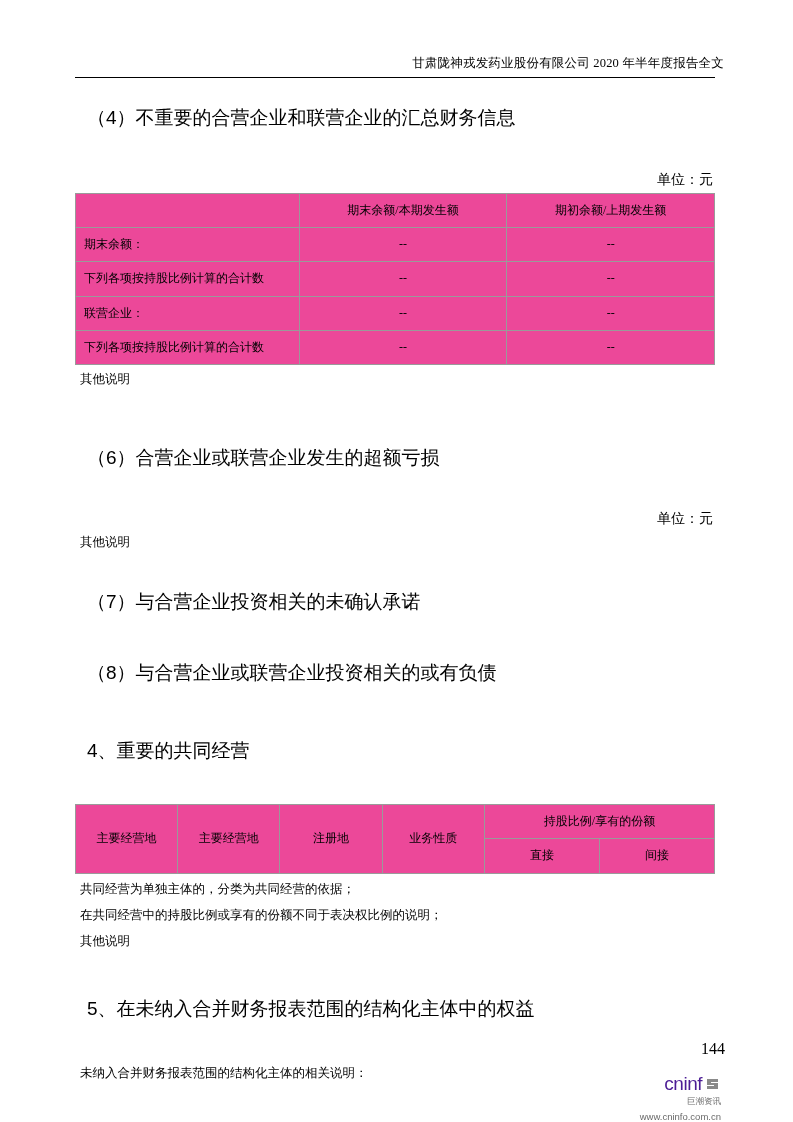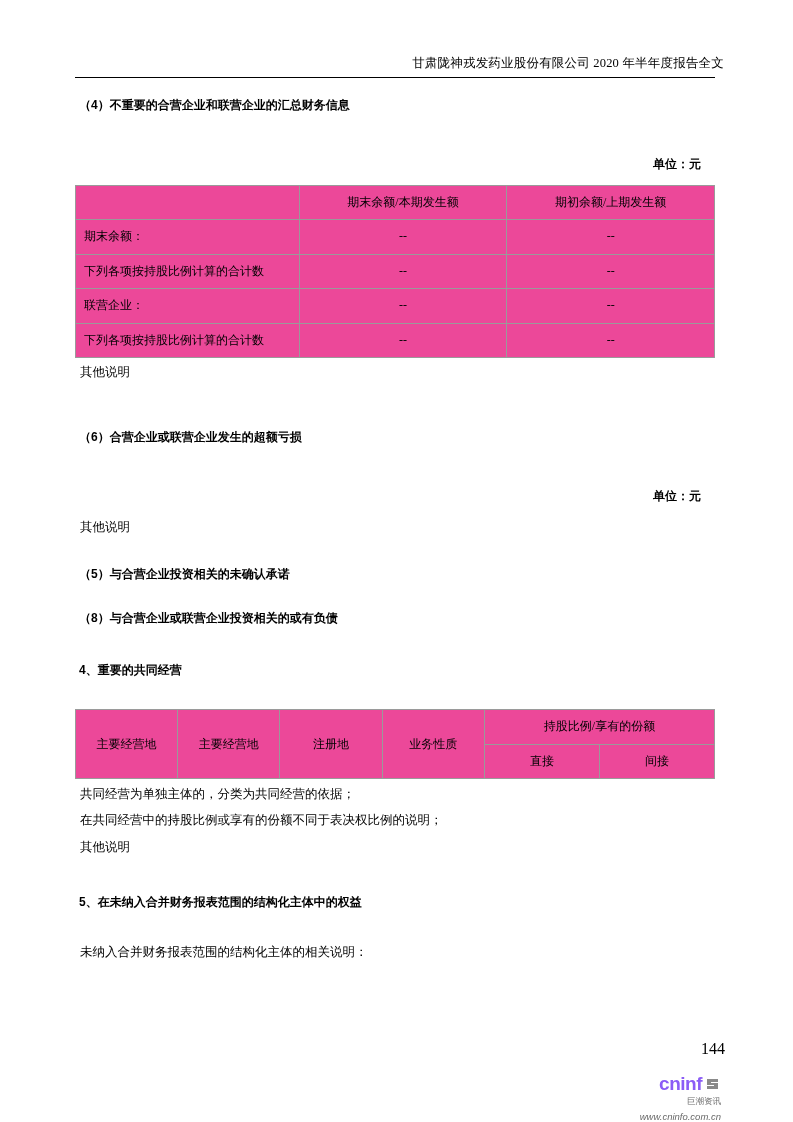--- a/index.html
+++ b/index.html
@@ -38,36 +38,35 @@
   .header-rule {
     position: absolute;
     left: 75px;
     top: 77px;
     width: 640px;
     height: 0;
     border-top: 1.2px solid #000;
   }
   .h-sub {
     font-family: "Liberation Sans", "DejaVu Sans", sans-serif;
-    font-weight: bold;
-    font-size: 12px;
-    margin: 4px;
+    font-weight: normal;
+    font-size: 19px;
+    margin: 12px;
     line-height: 1.5;
   }
   .para {
     font-size: 12.5px;
     line-height: 1.7;
     margin: 5px;
   }
   .unit {
-    font-size: 12px;
+    font-size: 14px;
     text-align: right;
-    margin: 12px;
+    margin: 0;
     padding-right: 2px;
-    font-weight: bold;
   }
   table {
     border-collapse: collapse;
     width: 100%;
     table-layout: fixed;
   }
   table td, table th {
     border: 1px solid #9a9a9a;
     font-size: 12px;
     font-weight: normal;
@@ -100,41 +99,40 @@
   }
   .logo-row {
     display: flex;
     align-items: center;
     justify-content: flex-end;
     gap: 3px;
   }
   .logo-text {
     font-family: "Liberation Sans", "DejaVu Sans", sans-serif;
     font-size: 19px;
-    font-weight: bold;
-    color: #8b5cf6;
+    font-weight: normal;
+    color: #4c1d95;
     letter-spacing: -0.5px;
   }
   .logo-mark {
     width: 16px;
     height: 16px;
     display: inline-block;
   }
   .logo-sub {
     font-size: 8.5px;
     color: #6a6a6a;
     font-family: "Liberation Sans", "DejaVu Sans", sans-serif;
     margin-top: 1px;
   }
   .logo-url {
     font-size: 9.5px;
     color: #6a6a6a;
     font-family: "Liberation Sans", "DejaVu Sans", sans-serif;
     margin-top: 3px;
-    font-style: italic;
   }
 </style>
 </head>
 <body>
 
 <div class="page">
 
   <div class="header">
     <span>甘肃陇神戎发药业股份有限公司 2020 年半年度报告全文</span>
   </div>
@@ -193,21 +191,21 @@
     <div class="spacer-18"></div>
     <h2 class="h-sub">（6）合营企业或联营企业发生的超额亏损</h2>
 
     <div class="spacer-26"></div>
     <p class="unit">单位：元</p>
 
 
     <p class="para" style="margin-top:4px;">其他说明</p>
 
     <div class="spacer-18"></div>
-    <h2 class="h-sub">（5）与合营企业投资相关的未确认承诺</h2>
+    <h2 class="h-sub">（7）与合营企业投资相关的未确认承诺</h2>
 
     <div class="spacer-18"></div>
     <h2 class="h-sub">（8）与合营企业或联营企业投资相关的或有负债</h2>
 
     <div class="spacer-26"></div>
     <h2 class="h-sub">4、重要的共同经营</h2>
 
     <div class="spacer-22"></div>
     <div class="tbl-wrap">
       <table>

